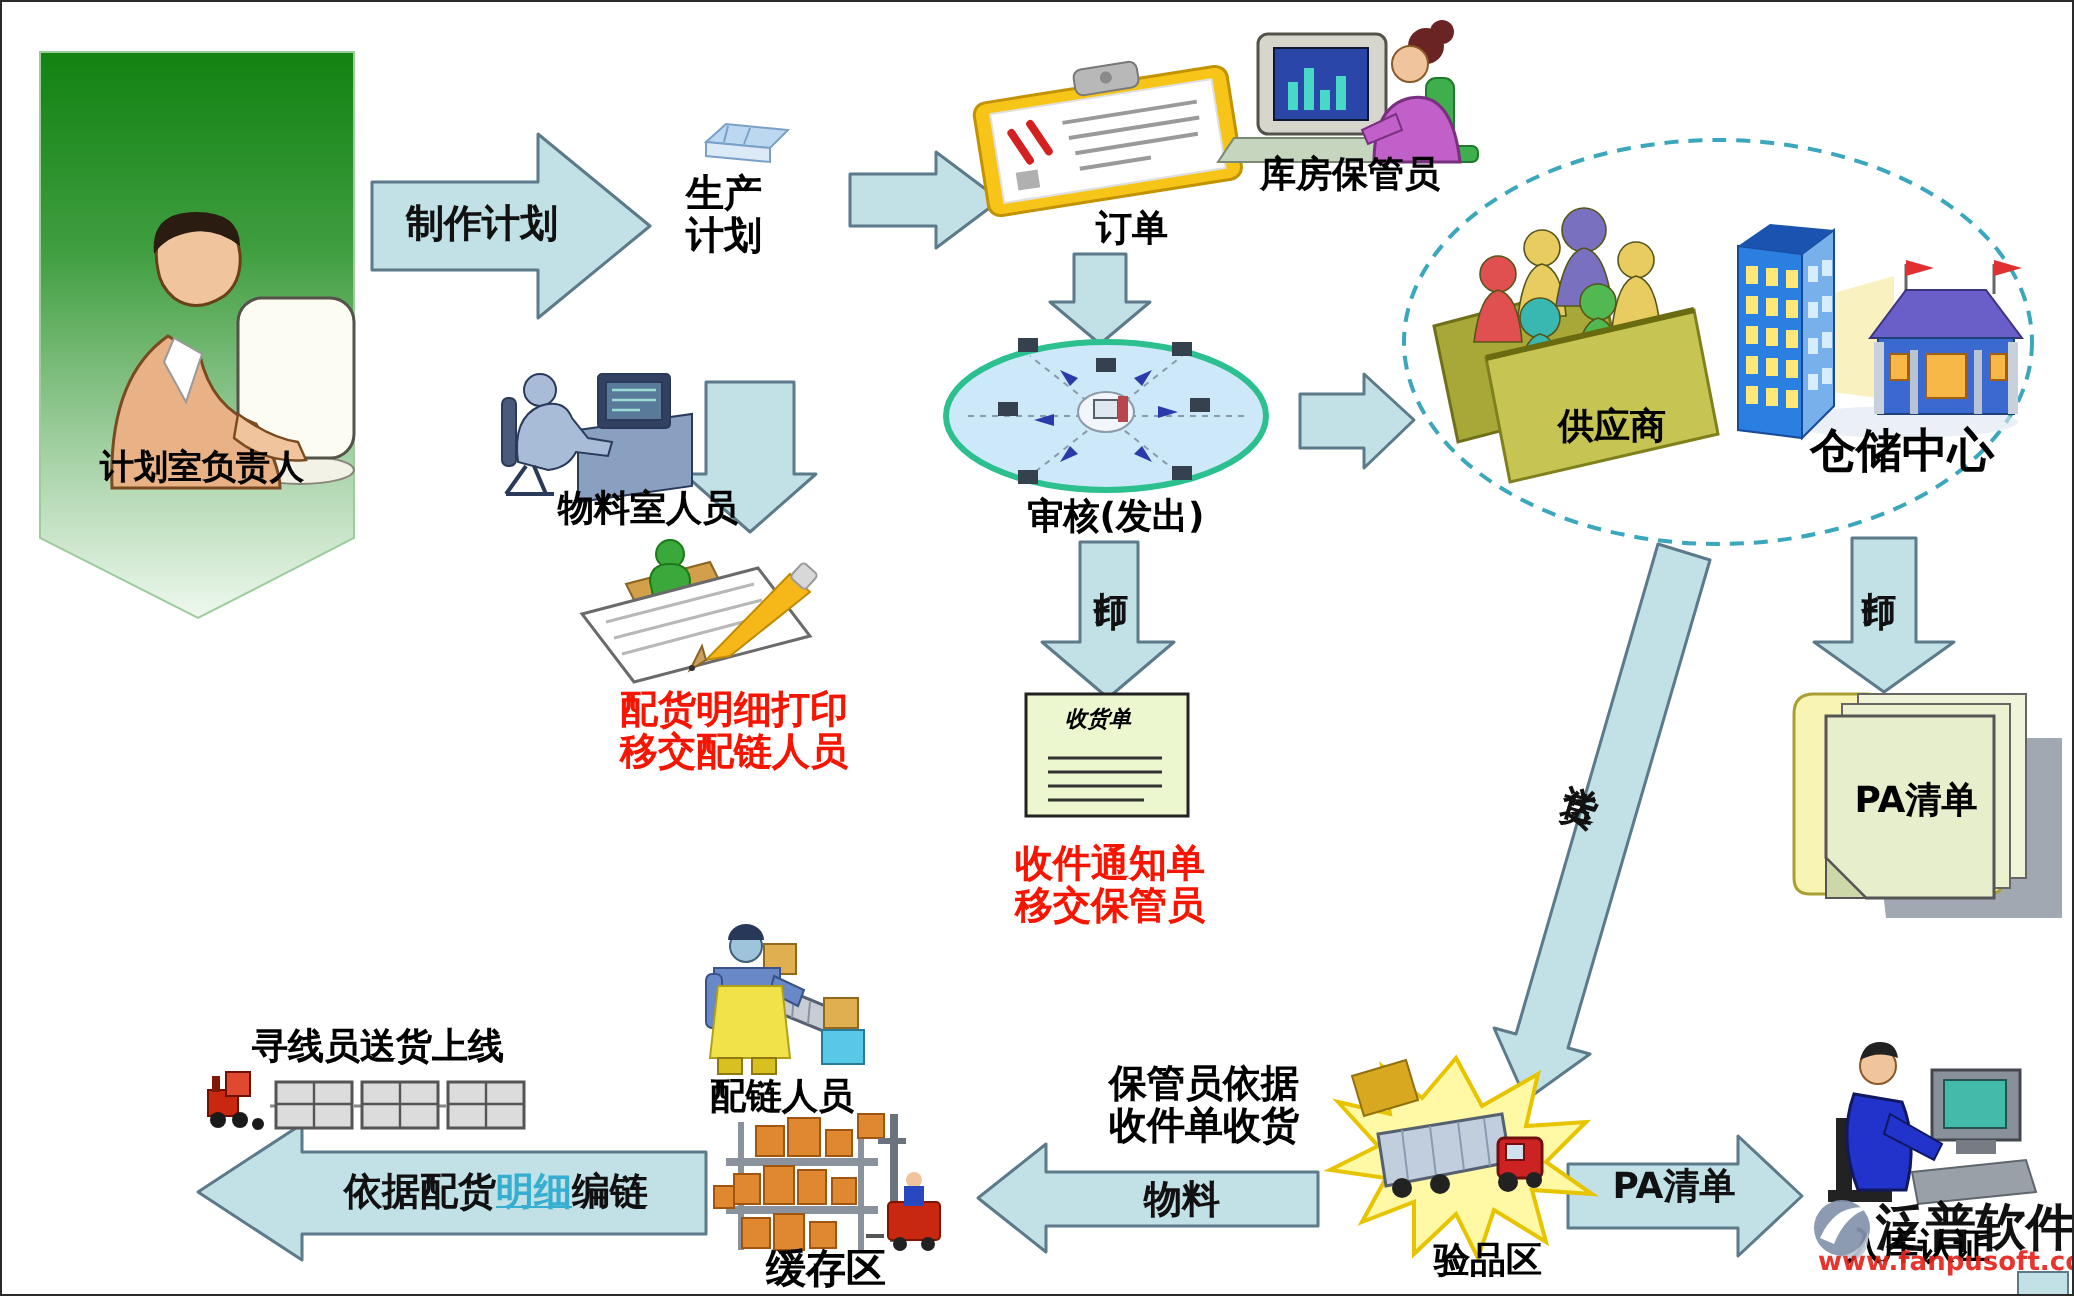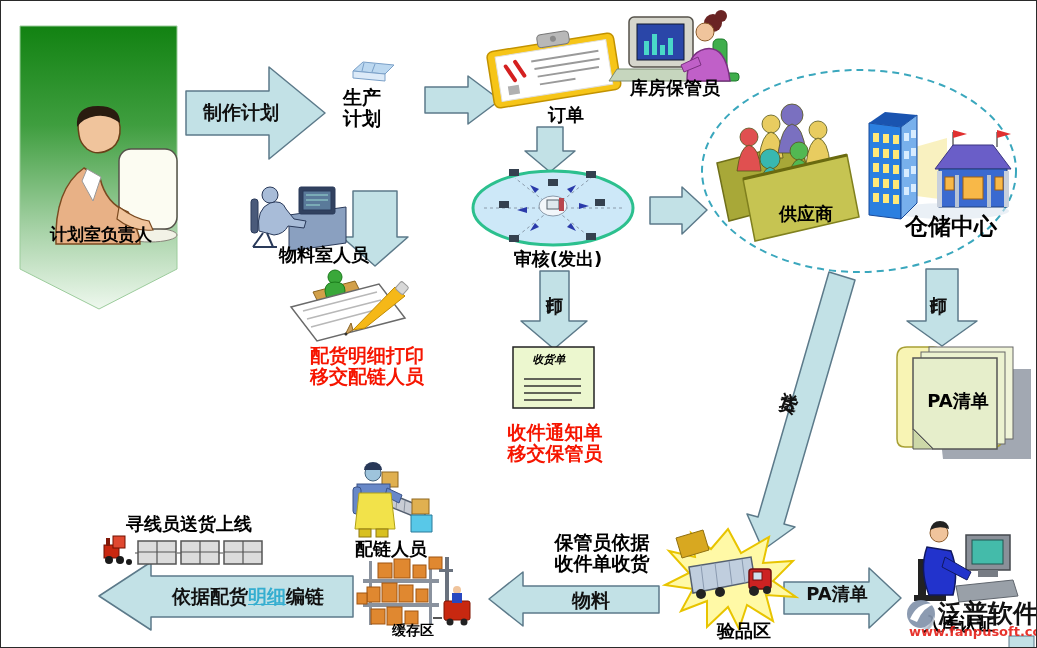--- a/index.html
+++ b/index.html
@@ -381,21 +381,21 @@
 <div class="lbl ctr" style="left:590px;top:589px;font-size:19px;color:#111;font-family:Liberation Serif, serif;">物料</div>
 
 <div class="lbl ctr" style="left:836px;top:583px;font-size:18px;color:#111;">PA清单</div>
 
 <div class="lbl ctr" style="left:743px;top:620px;font-size:18px;">验品区</div>
 
 <div class="lbl ctr" style="left:958px;top:613px;font-size:18px;">入库认证</div>
 
 <div class="lbl ctr" style="left:390px;top:538px;font-size:18px;">配链人员</div>
 
-<div class="lbl ctr" style="left:412px;top:622px;font-size:14px;">缓存区</div>
+<div class="lbl ctr" style="left:412px;top:622px;font-size:20px;">缓存区</div>
 
 <div class="lbl ctr" style="left:247px;top:585px;font-size:19px;color:#111;">
   <span>依据配货</span><span class="linkword">明细</span><span>编链</span>
 </div>
 
 <div class="lbl ctr" style="left:188px;top:513px;font-size:18px;">寻线员送货上线</div>
 
 <div id="watermark">
   <svg width="30" height="36" viewBox="0 0 30 36">
     <circle cx="15" cy="19" r="14" fill="#8494ac"></circle>

